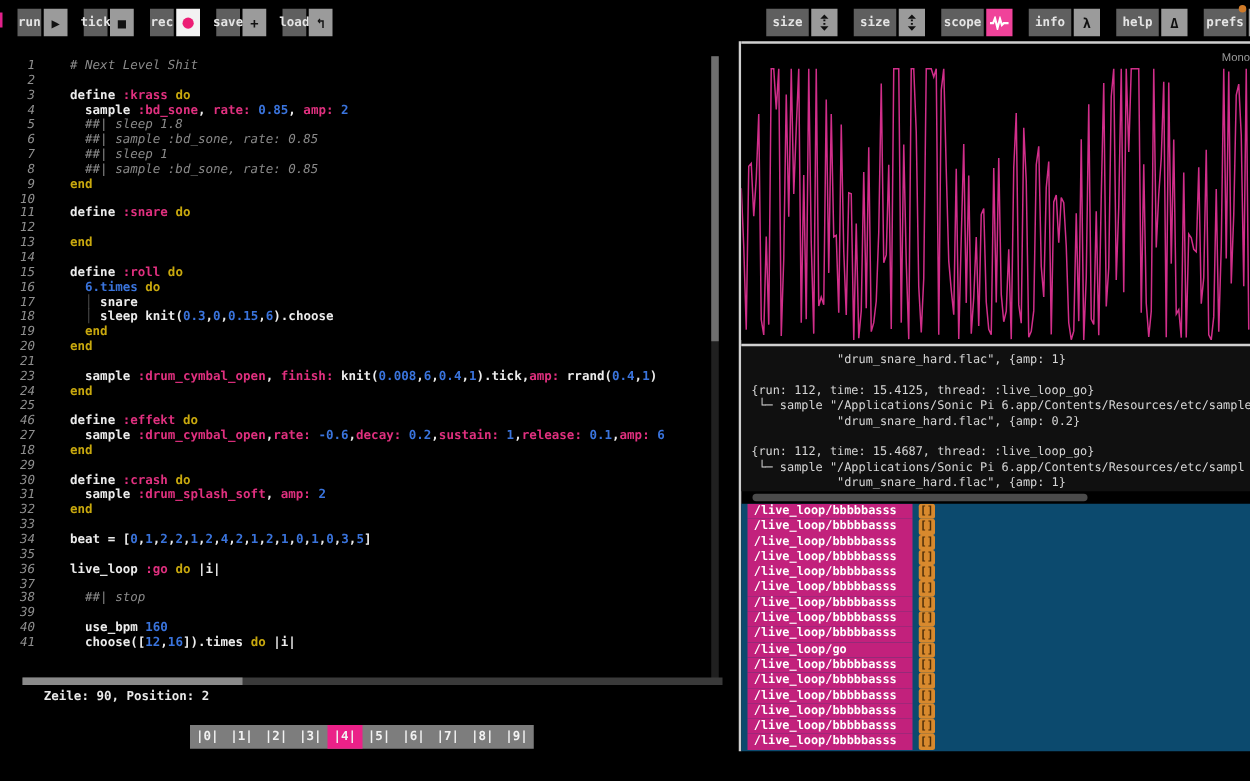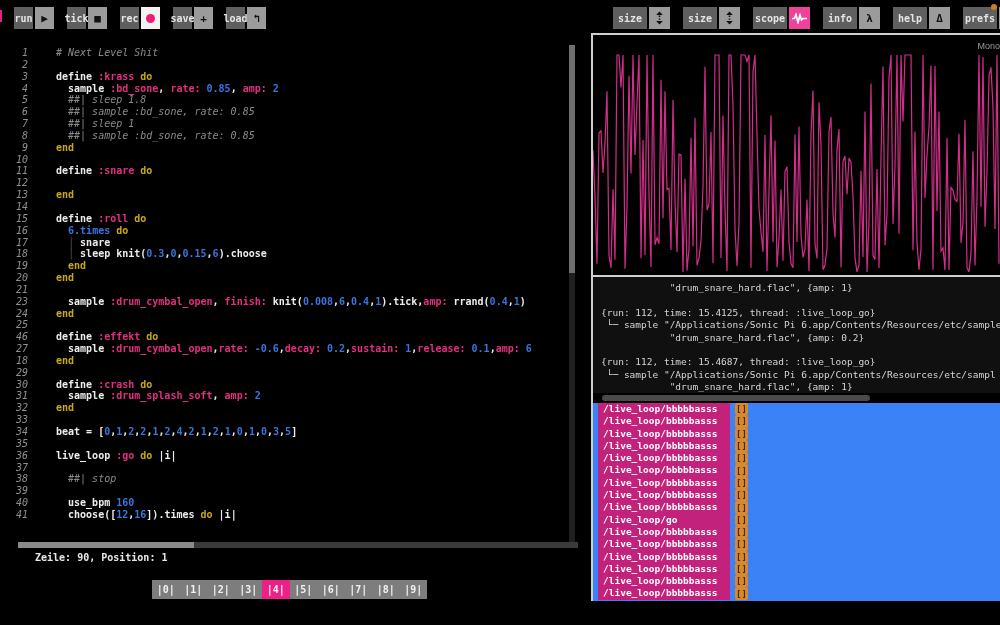--- a/index.html
+++ b/index.html
@@ -50,21 +50,21 @@
 
   
   .rightcol{position:absolute;left:591px;top:33px;width:409px;height:568px;border-left:2px solid #cfcfcf;}
   .scope-panel{position:absolute;left:0;top:0;width:407px;height:239px;border-top:2px solid #cfcfcf;background:#000;overflow:hidden;}
   .scope-label{position:absolute;left:0;right:0;top:6px;text-align:right;color:#9c9c9c;
                font-family:"Liberation Sans",sans-serif;font-size:9px;}
   .log-panel{position:absolute;left:0;top:242px;width:407px;height:118px;border-top:2px solid #cfcfcf;
              background:#101010;overflow:hidden;padding:5px 0 0 8px;}
   .logline{font-size:9.5px;line-height:12.4px;color:#d6d6d6;white-space:pre;}
   .log-hscroll{position:absolute;left:9px;top:362px;width:268px;height:6px;background:#4a4a4a;border-radius:3px;}
-  .cue-panel{position:absolute;left:0;top:370px;width:407px;height:198px;background:#3b82f6;overflow:hidden;padding-left:5px;}
+  .cue-panel{position:absolute;left:0;top:370px;width:407px;height:198px;background:#0c4a6e;overflow:hidden;padding-left:5px;}
   .cue-row{display:flex;align-items:stretch;height:12.3px;}
   .cue-addr{width:132px;background:#c2217c;color:#fff;font-size:9.5px;font-weight:700;
             line-height:12.3px;padding-left:5px;white-space:pre;}
   .cue-args{width:13px;margin-left:5px;background:#d8892d;color:#4a2d08;font-size:9px;font-weight:700;
             display:flex;align-items:center;justify-content:center;border-radius:2px;}
 
   .version{position:absolute;right:5px;top:626px;font-family:"Liberation Sans",sans-serif;
            font-size:11px;color:#e6e6e6;}
 </style>
 </head>
@@ -181,21 +181,21 @@
     <div class="line"><span class="lnum">40</span><span class="lcode"><span class="s-w">  use_bpm </span><span class="s-b">160</span></span></div>
     <div class="line"><span class="lnum">41</span><span class="lcode"><span class="s-w">  choose([</span><span class="s-b">12</span><span class="s-w">,</span><span class="s-b">16</span><span class="s-w">]).times </span><span class="s-y">do</span><span class="s-w"> |i|</span></span></div>
   </div>
 <div class="vscroll">
     <div class="thumb"></div>
   </div>
 <div class="hscroll">
     <div class="thumb"></div>
   </div>
 
-<div class="statusline">Zeile: 90, Position: 1</div>
+<div class="statusline">Zeile: 90, Position: 2</div>
 <div class="status-mark"></div>
 <div class="tabbar" id="tabbar">
     <div class="tab">|0|</div>
     <div class="tab">|1|</div>
     <div class="tab">|2|</div>
     <div class="tab">|3|</div>
     <div class="tab active">|4|</div>
     <div class="tab">|5|</div>
     <div class="tab">|6|</div>
     <div class="tab">|7|</div>

